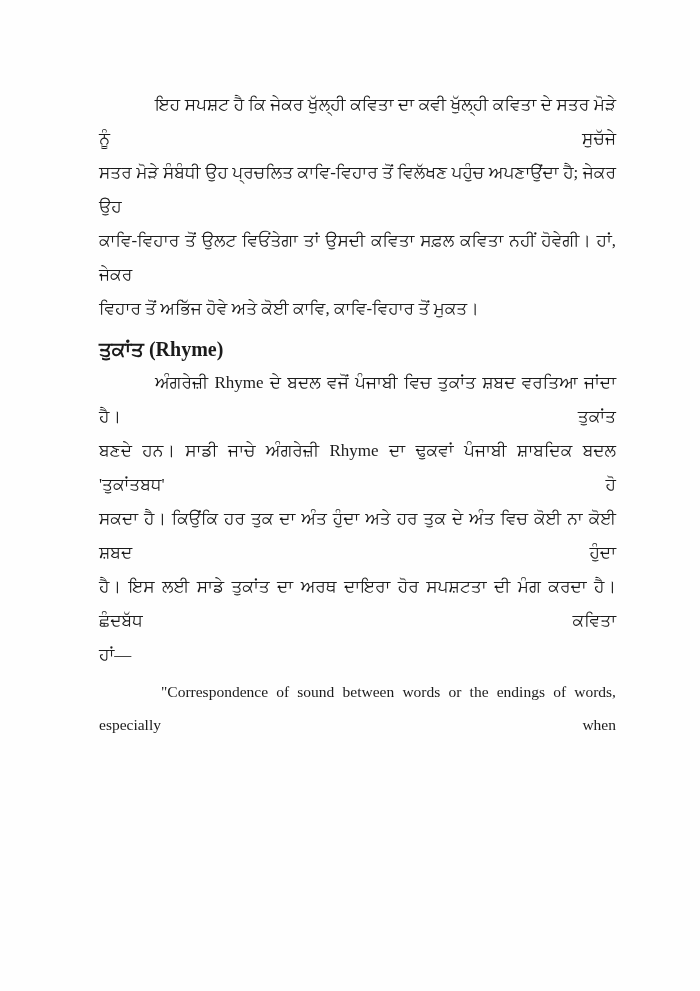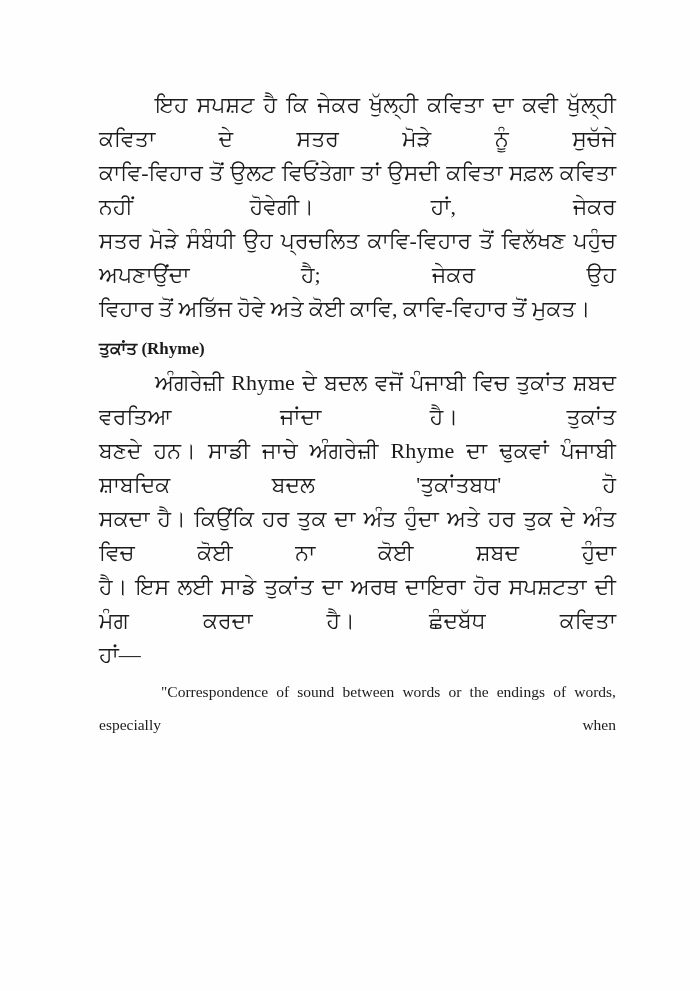--- a/index.html
+++ b/index.html
@@ -17,37 +17,37 @@
     font-family: "Liberation Serif", "Liberation Sans", serif;
   }
   #content {
     position: absolute;
     left: 99px;
     top: 0;
     width: 517px;
   }
   
   .pa-line {
-    font-size: 22px;
+    font-size: 17px;
     line-height: 34px;
     white-space: normal;
   }
   .just {
     text-align: justify;
     text-align-last: justify;
   }
   .last {
     text-align: right;
     text-align-last: left;
   }
   .indent { text-indent: 56px; }
   .para1 { padding-top: 88px; }
   .heading {
     margin-top: 6px;
-    font-size: 17px;
+    font-size: 20px;
     line-height: 34px;
     font-weight: bold;
   }
   .heading .h-latin { font-family: "Liberation Serif", serif; }
   .quote-block {
     margin-top: 3px;
     font-family: "Liberation Serif", serif;
     font-size: 15.5px;
   }
   .quote-line {
@@ -56,22 +56,22 @@
   .qindent { text-indent: 62px; }
 </style>
 </head>
 <body>
 
 <div id="page">
   <div id="content">
 
     <div class="para1">
       <div class="pa-line just indent">ਇਹ ਸਪਸ਼ਟ ਹੈ ਕਿ ਜੇਕਰ ਖੁੱਲ੍ਹੀ ਕਵਿਤਾ ਦਾ ਕਵੀ ਖੁੱਲ੍ਹੀ ਕਵਿਤਾ ਦੇ ਸਤਰ ਮੋੜੇ ਨੂੰ ਸੁਚੱਜੇ</div>
+      <div class="pa-line just">ਸਤਰ ਮੋੜੇ ਸੰਬੰਧੀ ਉਹ ਪ੍ਰਚਲਿਤ ਕਾਵਿ-ਵਿਹਾਰ ਤੋਂ ਵਿਲੱਖਣ ਪਹੁੰਚ ਅਪਣਾਉਂਦਾ ਹੈ; ਜੇਕਰ ਉਹ</div>
       <div class="pa-line just">ਕਾਵਿ-ਵਿਹਾਰ ਤੋਂ ਉਲਟ ਵਿਓਂਤੇਗਾ ਤਾਂ ਉਸਦੀ ਕਵਿਤਾ ਸਫ਼ਲ ਕਵਿਤਾ ਨਹੀਂ ਹੋਵੇਗੀ। ਹਾਂ, ਜੇਕਰ</div>
-      <div class="pa-line just">ਸਤਰ ਮੋੜੇ ਸੰਬੰਧੀ ਉਹ ਪ੍ਰਚਲਿਤ ਕਾਵਿ-ਵਿਹਾਰ ਤੋਂ ਵਿਲੱਖਣ ਪਹੁੰਚ ਅਪਣਾਉਂਦਾ ਹੈ; ਜੇਕਰ ਉਹ</div>
       <div class="pa-line last">ਵਿਹਾਰ ਤੋਂ ਅਭਿੱਜ ਹੋਵੇ ਅਤੇ ਕੋਈ ਕਾਵਿ, ਕਾਵਿ-ਵਿਹਾਰ ਤੋਂ ਮੁਕਤ।</div>
     </div>
 
     <div class="heading">
       <span class="h-gurmukhi">ਤੁਕਾਂਤ</span>
       <span class="h-latin">(Rhyme)</span>
     </div>
 
     <div class="para2">
       <div class="pa-line just indent">ਅੰਗਰੇਜ਼ੀ Rhyme ਦੇ ਬਦਲ ਵਜੋਂ ਪੰਜਾਬੀ ਵਿਚ ਤੁਕਾਂਤ ਸ਼ਬਦ ਵਰਤਿਆ ਜਾਂਦਾ ਹੈ। ਤੁਕਾਂਤ</div>

